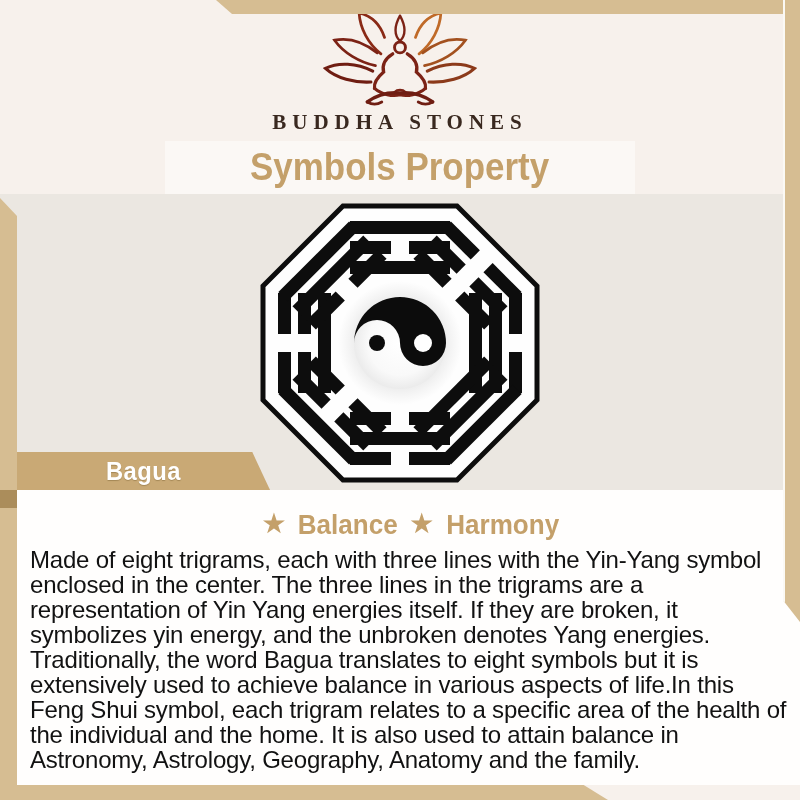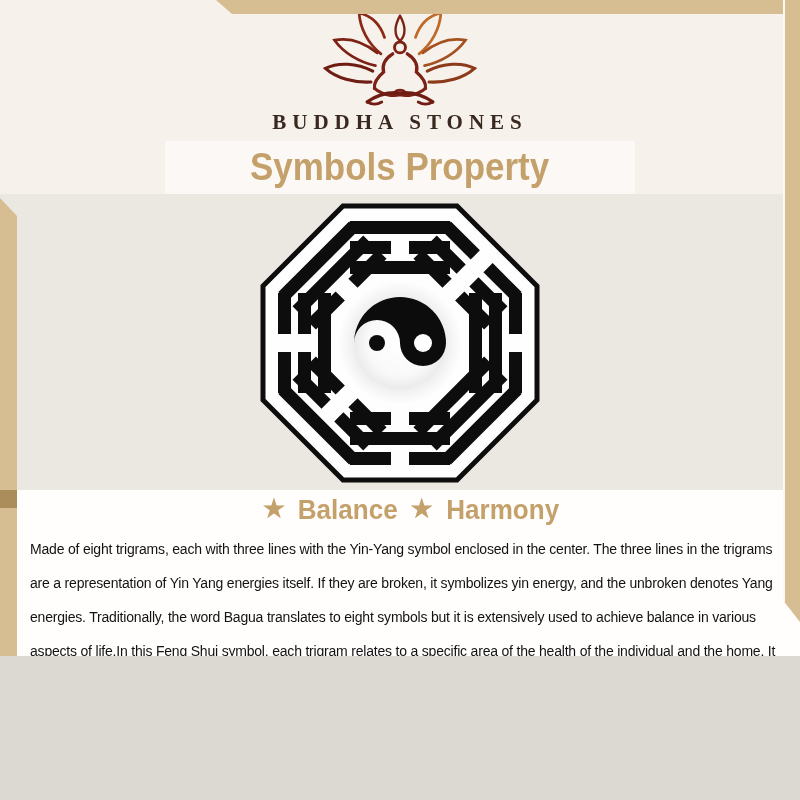--- a/index.html
+++ b/index.html
@@ -1,16 +1,16 @@
 <!DOCTYPE html>
 <html><head>
 <meta charset="utf-8">
 <style>
   html,body{margin:0;padding:0;background:#dcd8d2;}
-  #stage{position:relative;width:800px;height:656px;overflow:hidden;
+  #stage{position:relative;width:800px;height:800px;overflow:hidden;
          font-family:"Liberation Sans",sans-serif;background:var(--bg-top,#f7f1ec);}
 
   
   .sec-top{position:absolute;left:0;top:0;width:800px;height:194px;background:var(--bg-top);}
   .sec-mid{position:absolute;left:0;top:194px;width:800px;height:296px;background:var(--bg-mid);}
   .sec-bottom-strip{position:absolute;left:0;top:785px;width:800px;height:15px;background:var(--bg-top);}
 
   
   .ribbon{position:absolute;background:var(--tan-ribbon);z-index:6;}
   .ribbon-top{left:0;top:0;width:800px;height:14px;
@@ -43,25 +43,25 @@
           background:var(--tan-banner);clip-path:polygon(0 0,93% 0,100% 100%,0 100%);
           display:flex;align-items:center;justify-content:center;
           box-shadow:0 2px 3px rgba(0,0,0,.12);}
   .banner .t{font-size:25px;font-weight:bold;color:#ffffff;letter-spacing:.5px;
              transform:scaleX(.95);text-shadow:0 1px 1px rgba(110,85,40,.4);}
   .fold{position:absolute;left:0;top:490px;width:17px;height:18px;background:var(--tan-fold);z-index:7;}
 
   
   .panel{position:absolute;left:17px;top:490px;width:783px;height:295px;
          background:var(--panel);z-index:5;box-sizing:border-box;}
-  .tagline{padding-top:4px;text-align:center;font-size:28px;font-weight:bold;
+  .tagline{padding-top:19px;text-align:center;font-size:28px;font-weight:bold;
            color:var(--gold-text);white-space:nowrap;}
   .tagline .w{display:inline-block;transform:scaleX(.93);}
   .tagline .star{display:inline-block;font-size:25px;margin:0 9px;position:relative;top:-2px;}
-  .desc{margin:6px 13px 0 13px;font-size:14px;line-height:34px;color:#121212;
+  .desc{margin:6px 13px 0 13px;font-size:24px;line-height:25px;color:#121212;
         letter-spacing:-.2px;}
 </style>
 </head>
 <body>
 
 <div id="stage" style="--bg-top: #f7f1ec; --bg-mid: #ebe7e1; --panel: #fffefd; --band: #fbf8f5; --tan-ribbon: #d6bd92; --tan-banner: #c9a975; --tan-fold: #ab8d5b; --gold-text: #c4a06a;">
 
   <div class="sec-top"></div>
   <div class="sec-mid"></div>
   <div class="sec-bottom-strip"></div>
@@ -171,20 +171,23 @@
       </g>
     <g>
       <circle cx="140" cy="140" r="62" fill="url(#halo)"></circle>
       <circle cx="140" cy="140" r="46" fill="url(#yinGrad)"></circle>
       <path d="M94,140 A46,46 0 0 1 186,140 A23,23 0 0 1 140,140 A23,23 0 0 0 94,140 Z" fill="#0c0c0c"></path>
       <circle cx="117" cy="140" r="8" fill="#0c0c0c"></circle>
       <circle cx="163" cy="140" r="9" fill="#ffffff"></circle>
     </g>
   </svg>
 
+  <div class="banner">
+    <div class="t">Bagua</div>
+  </div>
   <div class="fold"></div>
 
   <div class="panel">
     <div class="tagline">
       <span class="star">★</span><span class="w">Balance</span><span class="star">★</span><span class="w">Harmony</span>
     </div>
     <div class="desc">Made of eight trigrams, each with three lines with the Yin-Yang symbol enclosed in the center. The three lines in the trigrams are a representation of Yin Yang energies itself. If they are broken, it symbolizes yin energy, and the unbroken denotes Yang energies. Traditionally, the word Bagua translates to eight symbols but it is extensively used to achieve balance in various aspects of life.In this Feng Shui symbol, each trigram relates to a specific area of the health of the individual and the home. It is also used to attain balance in Astronomy, Astrology, Geography, Anatomy and the family.</div>
   </div>
 
 </div>

